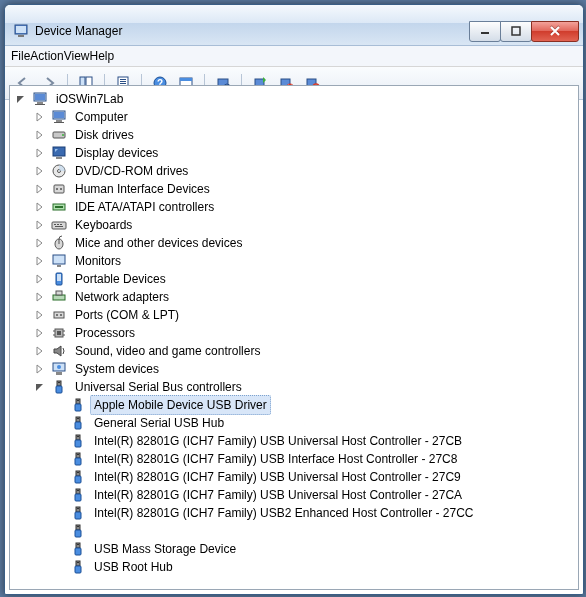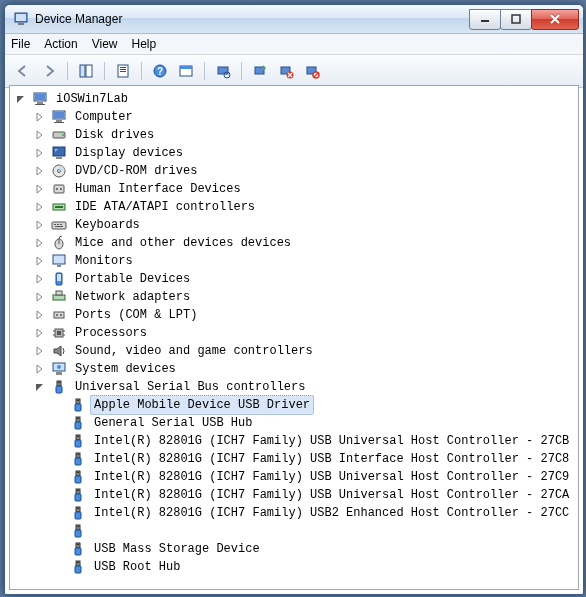--- a/index.html
+++ b/index.html
@@ -1,37 +1,37 @@
 <!DOCTYPE html>
 <html><head>
 <meta charset="utf-8">
 <style>
   html, body { margin:0; padding:0; background:#5b7aa0; font-family:"Segoe UI",Tahoma,sans-serif; font-size:12px; }
   .window { position:relative; width:578px; height:589px; margin:4px; background:#fff; border:1px solid #3a5e85; border-radius:6px 6px 2px 2px; box-shadow:0 0 8px rgba(0,0,0,0.5); overflow:hidden; }
-  .titlebar { height:28px; background:linear-gradient(to bottom,#f5f9fd 0%,#dce8f6 45%,#c3d6ec 46%,#d9e6f4 100%); border-bottom:1px solid #a8bdd6; display:flex; align-items:center; padding:0 4px 0 8px; }
+  .titlebar { height:28px; background:linear-gradient(to bottom,#f5f9fd 0%,#dce8f6 45%,#c3d6ec 46%,#d9e6f4 100%); border-bottom:1px solid #a8bdd6; display:flex; align-items:center; padding:12px 4px 0 8px; }
   .titlebar .icon { width:16px; height:16px; margin-right:6px; display:inline-flex; align-items:center; justify-content:center; }
   .titlebar .title { flex:1; color:#000; font-size:12px; }
   .win-buttons { display:flex; gap:0; }
   .win-btn { width:30px; height:19px; border:1px solid #6a7f99; border-radius:0 0 3px 3px; margin-left:-1px; display:flex; align-items:center; justify-content:center; font-family:Arial; font-size:13px; color:#333; background:linear-gradient(to bottom,#fdfdfd,#d4dde8); cursor:default; }
   .win-btn.close { width:46px; background:linear-gradient(to bottom,#f3a29a 0%,#e2695d 45%,#cf3a2a 46%,#e16352 100%); color:#fff; border-color:#8a2f22; border-radius:0 0 3px 3px; }
   .win-btn.close svg { filter:drop-shadow(0 -1px 0 rgba(0,0,0,0.3)); }
-  .menubar { height:20px; padding:0 6px; display:flex; align-items:center; gap:14px; color:#000; border-bottom:1px solid #d6d6d6; background:#f3f6fb; }
+  .menubar { height:20px; padding:0 6px; display:flex; align-items:center; color:#000; border-bottom:1px solid #d6d6d6; background:#f3f6fb; }
   .menubar span { cursor:default; }
   .toolbar { height:28px; padding:2px 6px; display:flex; align-items:center; gap:2px; background:linear-gradient(to bottom,#fafcfe,#e7edf5); border-bottom:1px solid #b7c5d6; }
   .tb-btn { width:22px; height:22px; border:1px solid transparent; border-radius:3px; display:flex; align-items:center; justify-content:center; cursor:default; }
   .tb-sep { width:1px; height:18px; background:#b7c5d6; margin:0 4px; }
   .content-wrap { position:absolute; top:80px; left:4px; right:4px; bottom:4px; border:1px solid #9aa7b5; background:#fff; }
   .scroll { position:absolute; inset:0; overflow-y:scroll; overflow-x:hidden; }
   .tree { padding:4px 0 4px 4px; white-space:nowrap; color:#000; }
   .node { display:flex; align-items:center; height:18px; line-height:18px; }
   .expander { width:14px; height:14px; display:inline-flex; align-items:center; justify-content:center; margin-right:2px; flex-shrink:0; cursor:default; }
   .expander svg { display:block; }
   .pad { display:inline-block; flex-shrink:0; }
   .nicon { width:16px; height:16px; margin:0 4px 0 2px; display:inline-flex; align-items:center; justify-content:center; flex-shrink:0; }
-  .label { padding:0 3px; border:1px solid transparent; border-radius:2px;font-family:Liberation Mono, monospace; }
+  .label { padding:0 3px; border:1px solid transparent; border-radius:2px; }
   .label.selected { background:#d8e6f8; border:1px dotted #7da2ce; }
   ::-webkit-scrollbar { width:17px; }
   ::-webkit-scrollbar-track { background:#f0f0f0; border-left:1px solid #d6d6d6; }
   ::-webkit-scrollbar-thumb { background:linear-gradient(to right,#e8eef6,#cdd9e8); border:1px solid #a7b6c9; border-radius:2px; }
   ::-webkit-scrollbar-button { height:17px; background:#e8eef6; border:1px solid #a7b6c9; }
 </style>
 </head>
 <body>
 
 <div class="window">

